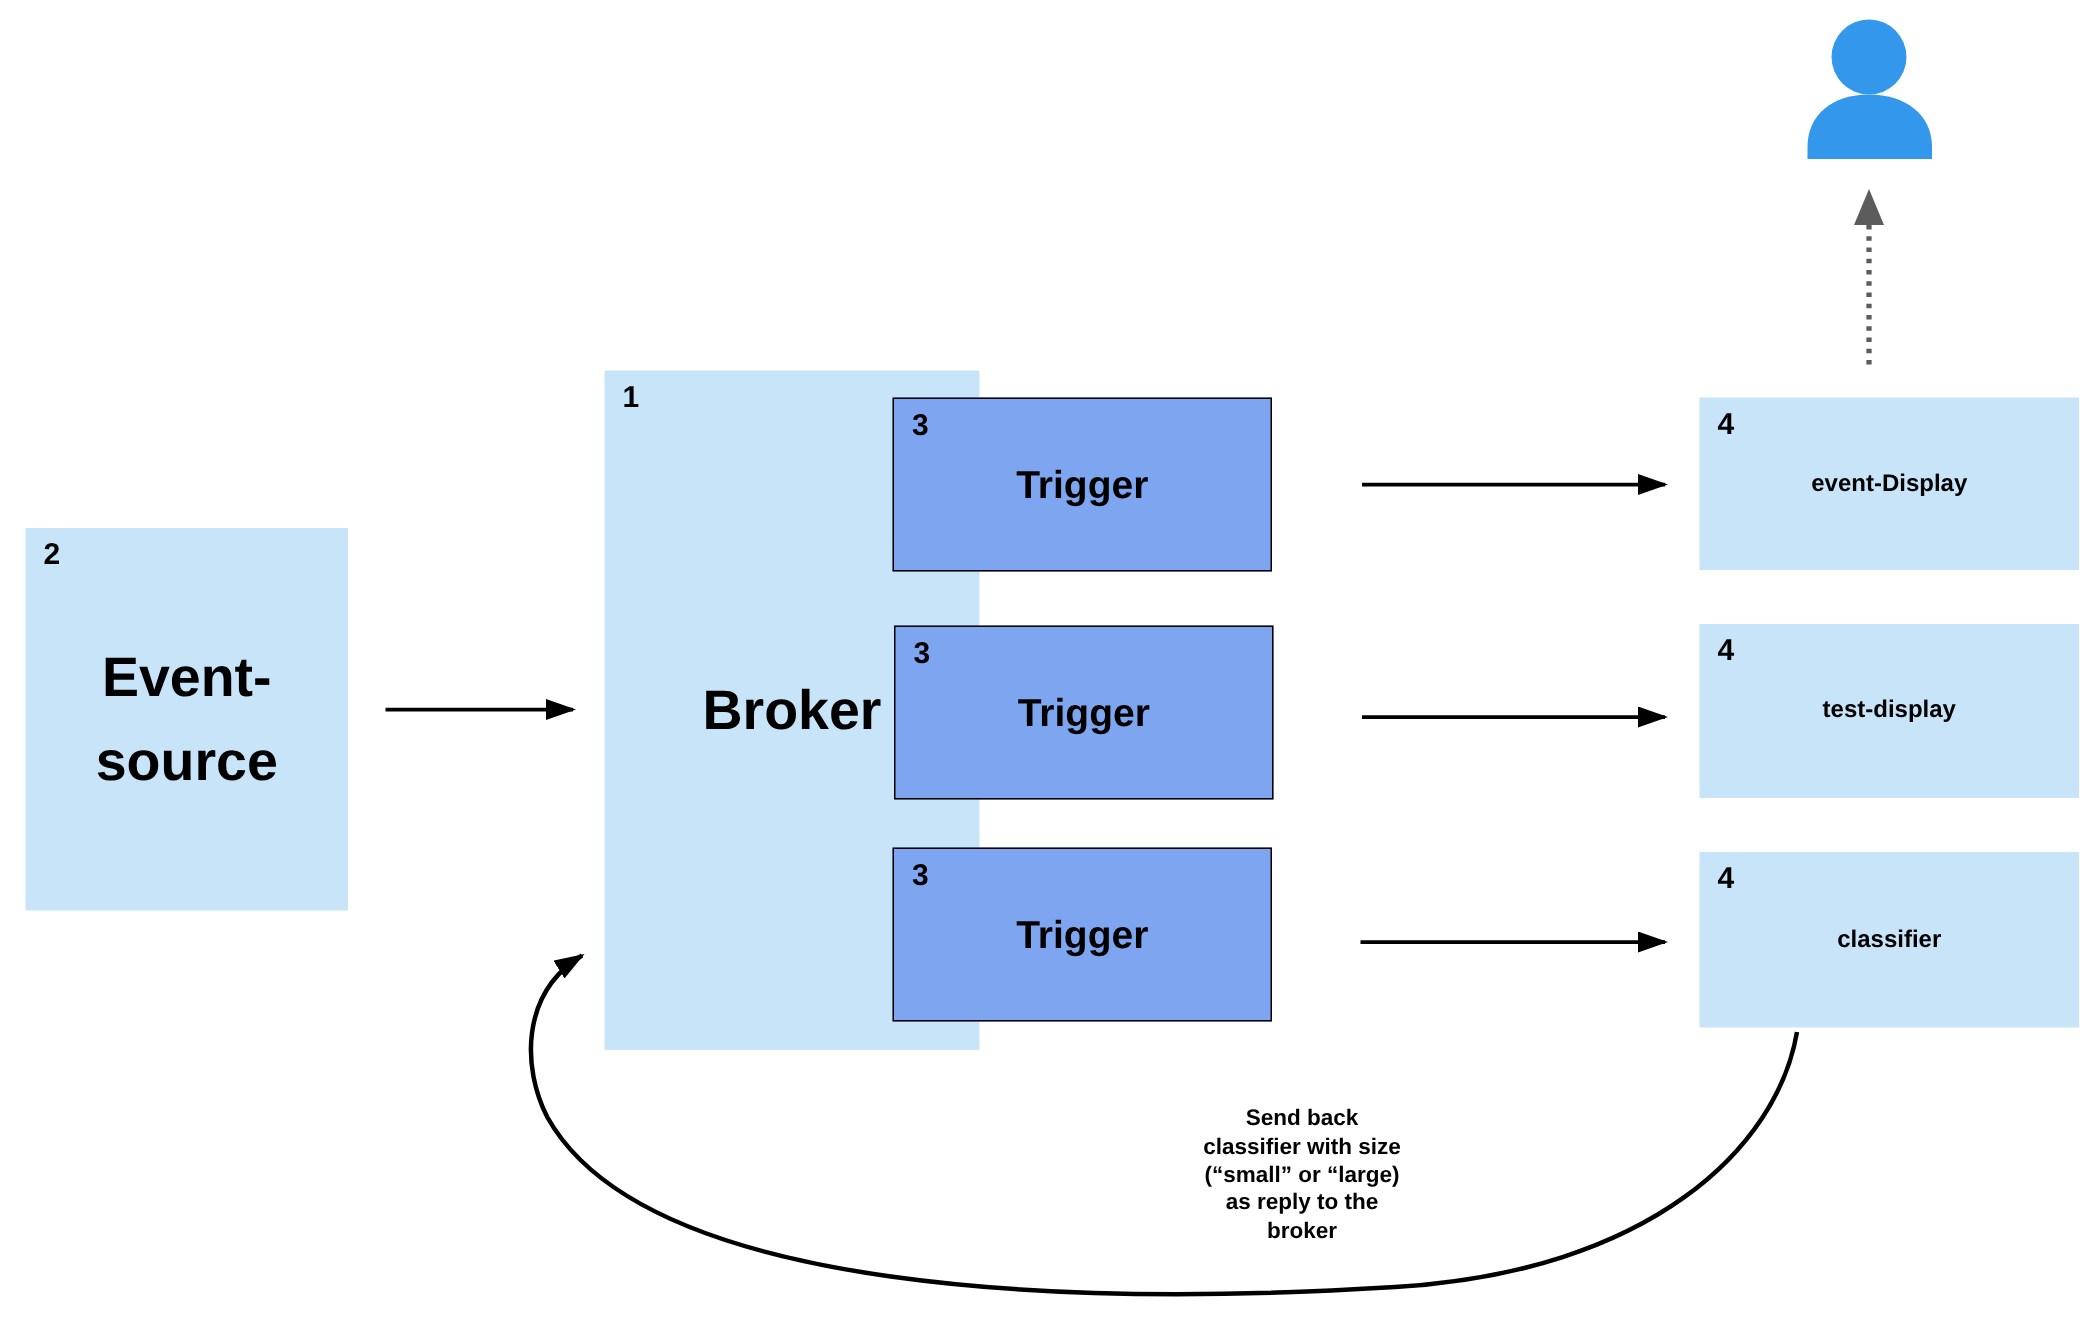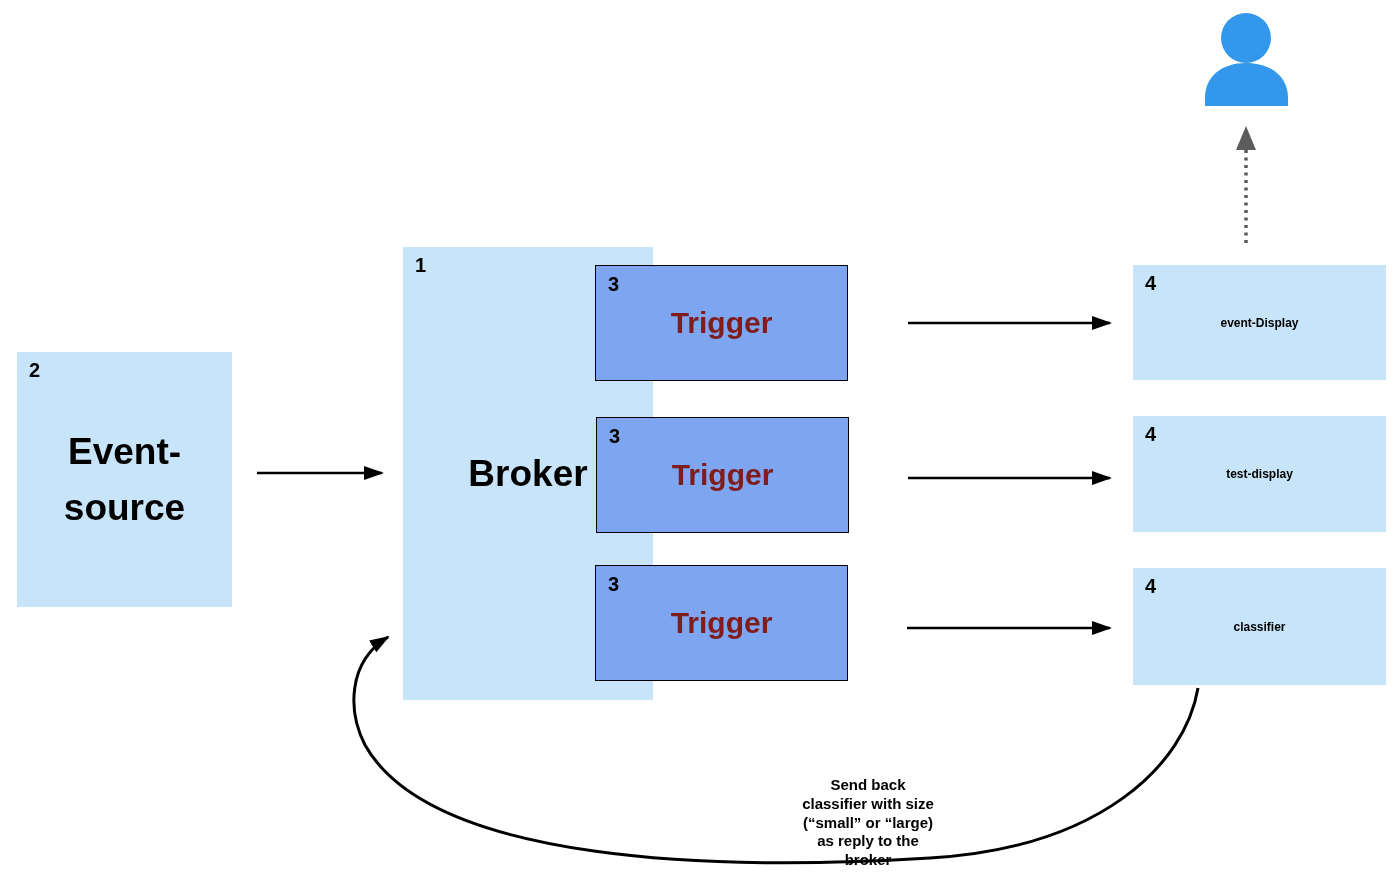--- a/index.html
+++ b/index.html
@@ -44,40 +44,40 @@
     text-align: center;
   }
   .big-label {
     font-size: 37px;
     font-weight: bold;
     color: #000000;
     white-space: pre-line;
     line-height: 1.5;
   }
   .trigger-label {
-    font-size: 30px;
+    font-size: 26px;
     font-weight: bold;
-    color: #7f1d1d;
+    color: #000000;
   }
   .target-label {
-    font-size: 12px;
+    font-size: 16px;
     font-weight: bold;
     color: #000000;
   }
   #arrow-layer {
     position: absolute;
     left: 0;
     top: 0;
     z-index: 5;
     pointer-events: none;
   }
   .annotation {
     position: absolute;
     left: 768px;
-    top: 776px;
+    top: 737px;
     width: 200px;
     text-align: center;
     font-size: 15px;
     font-weight: bold;
     color: #000000;
     line-height: 1.25;
     white-space: pre-line;
     z-index: 6;
   }
 </style>

